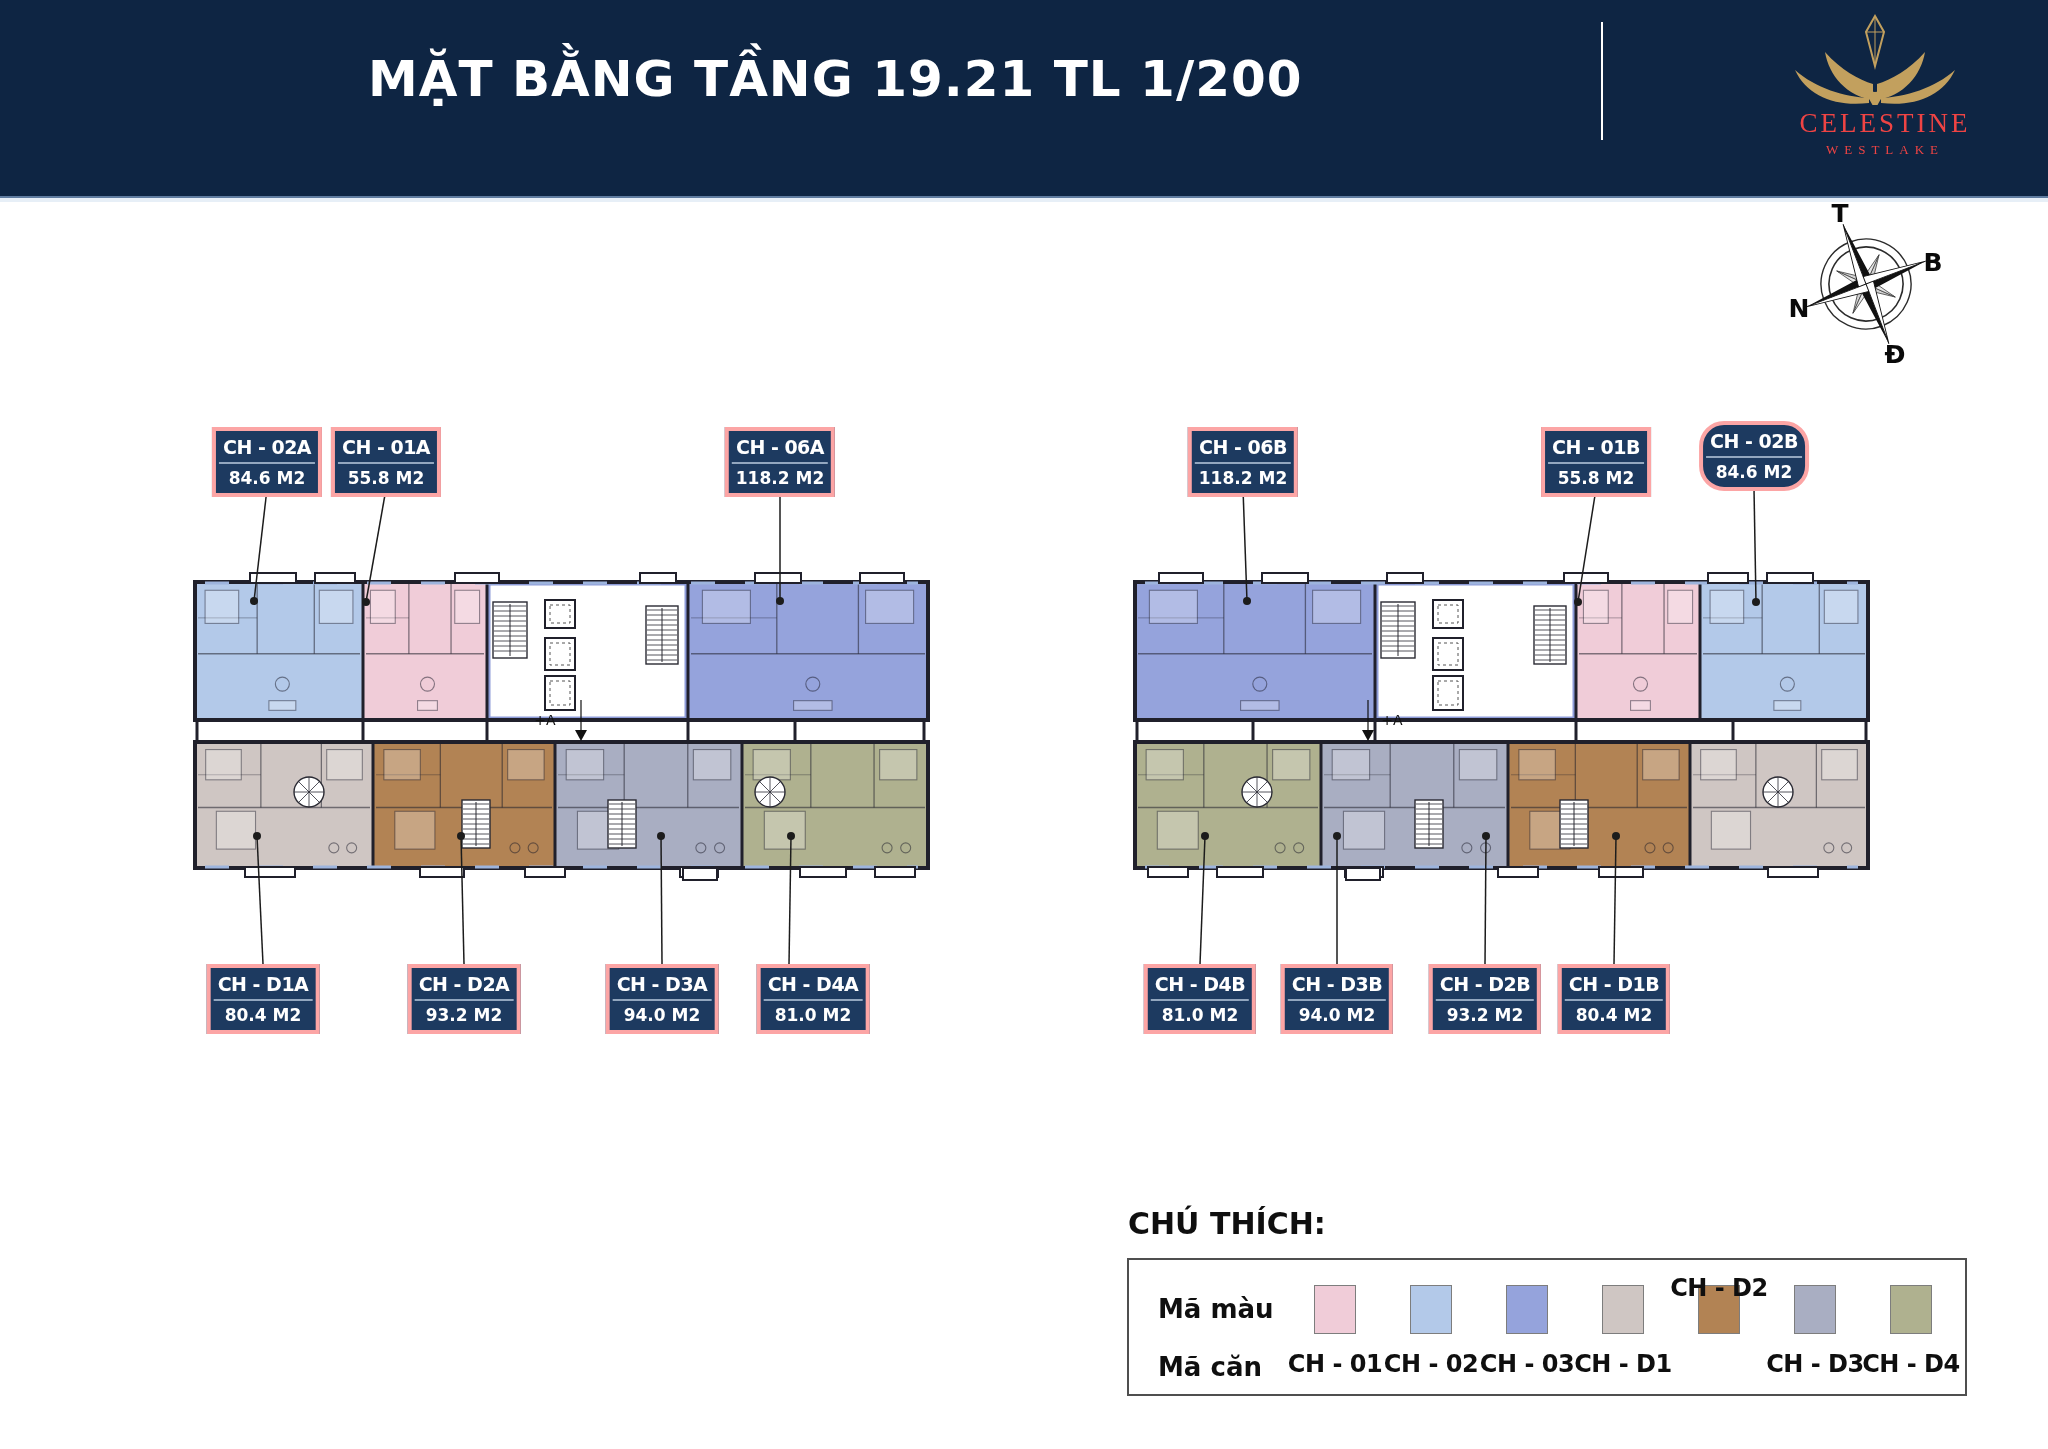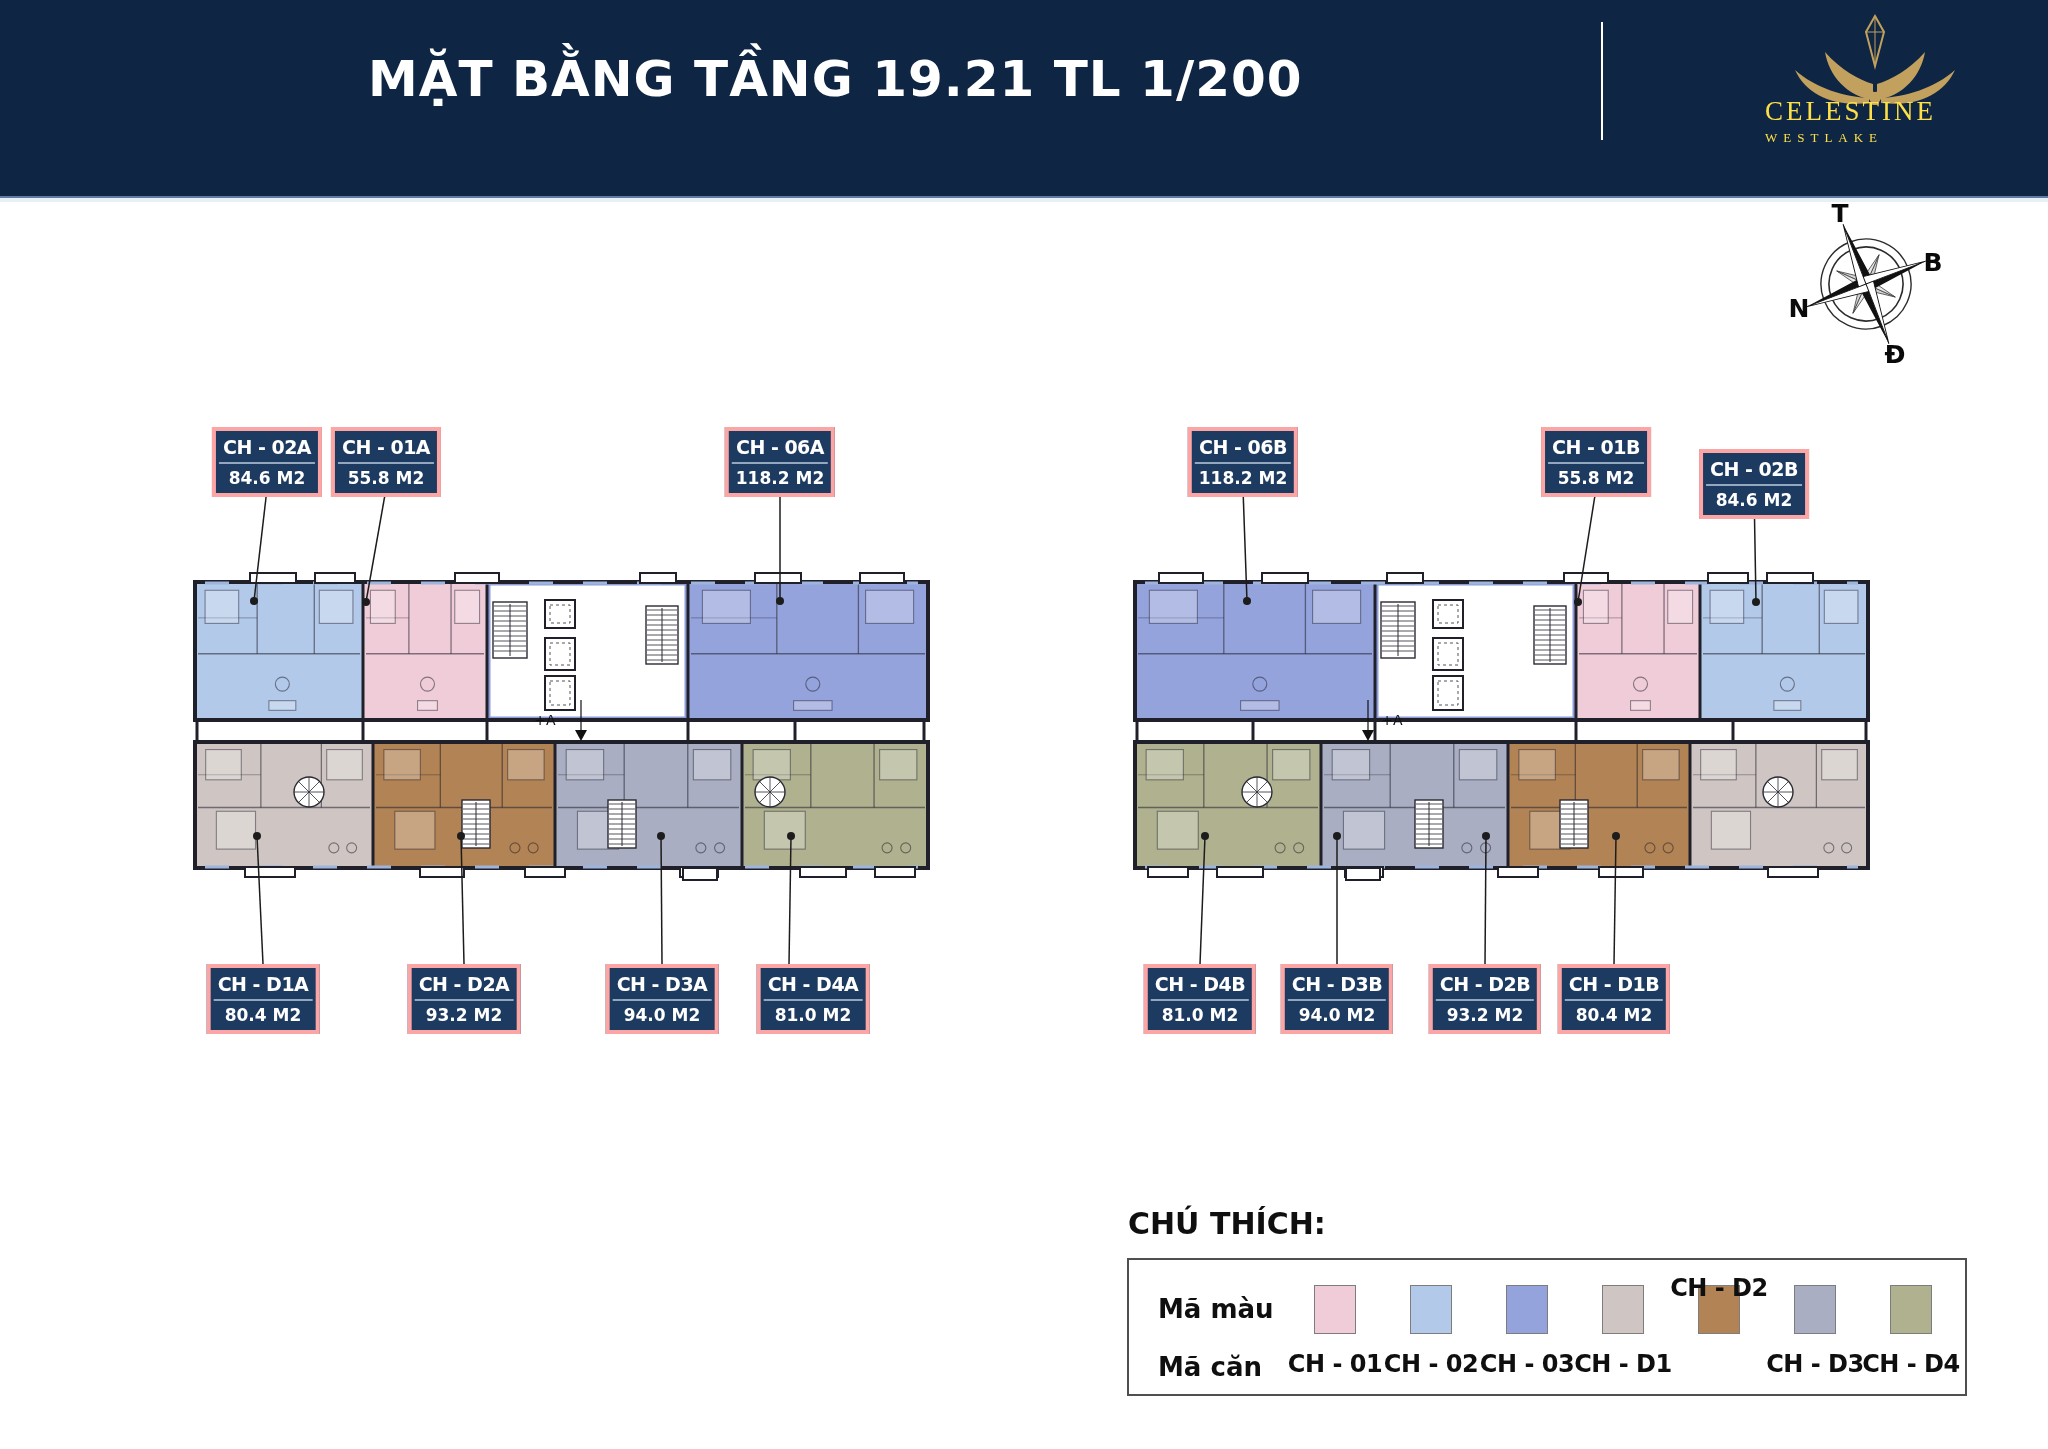--- a/index.html
+++ b/index.html
@@ -4,21 +4,21 @@
 <style>
   html,body{margin:0;padding:0;background:#ffffff;}
   .page{position:relative;width:2048px;height:1449px;background:#fff;overflow:hidden;
         font-family:"DejaVu Sans",sans-serif;}
   
   .page-header{position:absolute;left:0;top:0;width:2048px;height:196px;
       box-shadow:0 2px 0 #5f7ca0, 0 6px 0 #e7eff7;}
   .page-title{position:absolute;left:368px;top:50px;color:#ffffff;font-size:50px;
       font-weight:800;letter-spacing:1px;white-space:nowrap;}
   .hdr-sep{position:absolute;left:1601px;top:22px;width:2px;height:118px;background:#ffffff;}
-  .brand{position:absolute;left:1765px;top:4px;width:240px;text-align:left;color:#fde047;}
+  .brand{position:absolute;left:1765px;top:16px;width:240px;text-align:center;color:#ef4444;}
   .brand-name{font-family:"Liberation Serif","DejaVu Serif",serif;font-size:27px;
       letter-spacing:3px;margin-top:92px;}
   .brand-sub{font-family:"Liberation Serif","DejaVu Serif",serif;font-size:13px;
       letter-spacing:6px;margin-top:3px;}
   .brand-logo{position:absolute;left:1795px;top:10px;}
   
   .compass-label{position:absolute;transform:translate(-50%,-50%);font-size:25px;
       font-weight:700;color:#0a0a0a;}
   
   .unit-label{position:absolute;transform:translateX(-50%);background:#1d3a60;
@@ -479,21 +479,21 @@
       <div class="unit-label" style="left: 1243px; top: 427px;">
         <div class="ucode">CH - 06B</div>
         <div class="udiv"></div>
         <div class="uarea">118.2 M2</div>
       </div>
       <div class="unit-label" style="left: 1596px; top: 427px;">
         <div class="ucode">CH - 01B</div>
         <div class="udiv"></div>
         <div class="uarea">55.8 M2</div>
       </div>
-      <div class="unit-label" style="left: 1754px; top: 449px;">
+      <div class="unit-label" style="left: 1754px; top: 421px; border-radius: 25px;">
         <div class="ucode">CH - 02B</div>
         <div class="udiv"></div>
         <div class="uarea">84.6 M2</div>
       </div>
       <div class="unit-label" style="left: 263px; top: 964px;">
         <div class="ucode">CH - D1A</div>
         <div class="udiv"></div>
         <div class="uarea">80.4 M2</div>
       </div>
       <div class="unit-label" style="left: 464px; top: 964px;">

